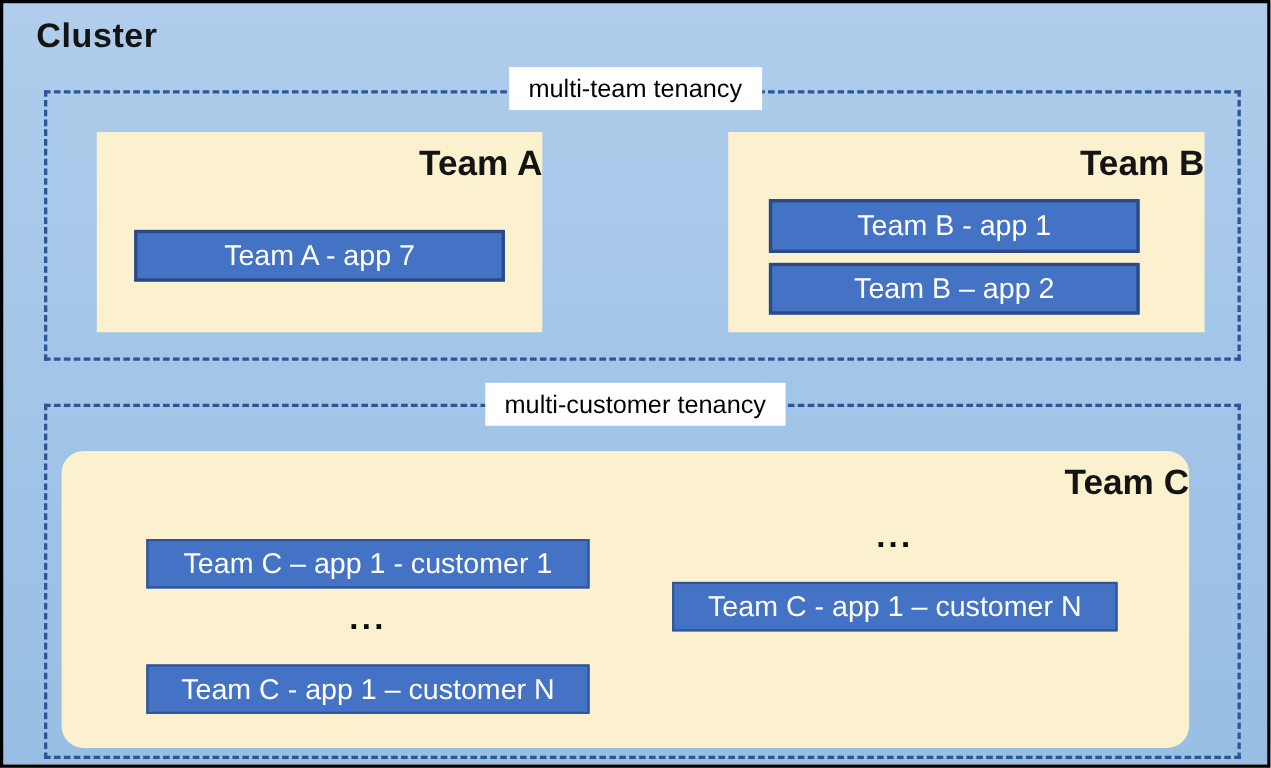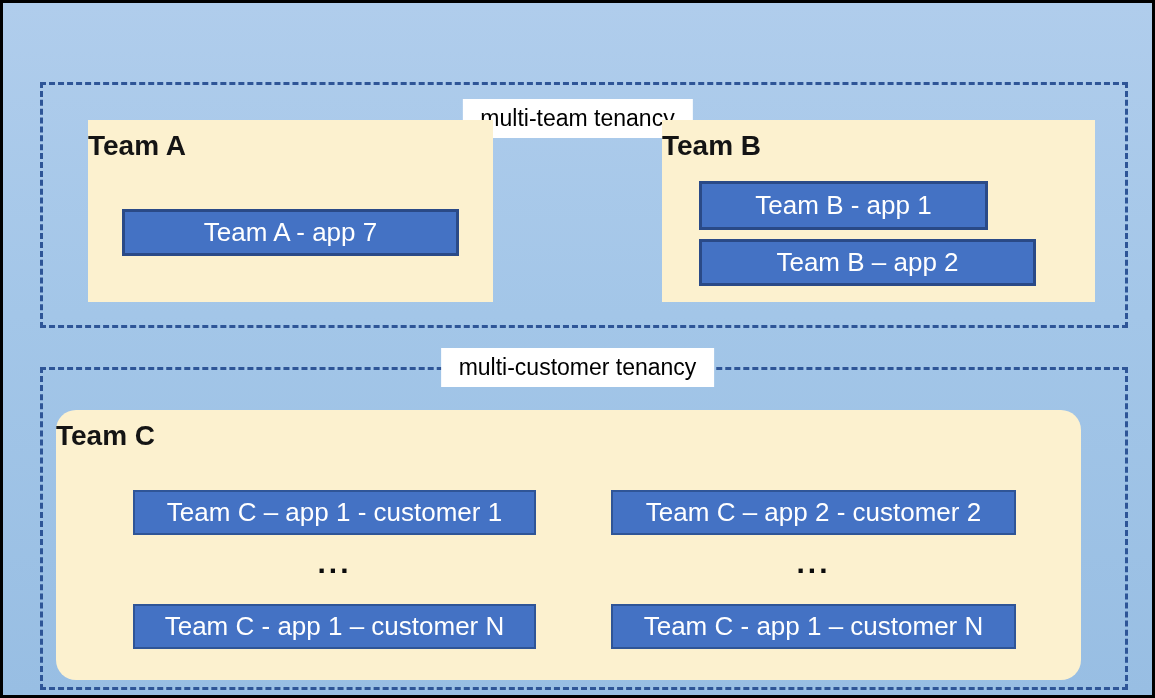--- a/index.html
+++ b/index.html
@@ -22,60 +22,61 @@
     border:3px dashed #2e5597;
   }
   #box-multiteam { left:37px; top:79px; width:1088px; height:246px; }
   #box-multicustomer { left:37px; top:364px; width:1088px; height:323px; }
   .tenancy-label {
     position:absolute; left:50%; transform:translateX(-50%);
     background:#ffffff; color:#000000;
     font-size:23px; line-height:23px; padding:8px 18px;
     white-space:nowrap;
   }
-  #label-multiteam { top:58px;margin-top:38px; }
+  #label-multiteam { top:58px; }
   #label-multicustomer { top:345px; }
   .team {
     position:absolute; background:#fcf1cf;
   }
   #team-a { left:85px;  top:117px; width:405px;  height:182px; }
   #team-b { left:659px; top:117px; width:408px;  height:182px;padding-left:25px; }
   #team-c { left:53px;  top:407px; width:1025px; height:270px;border-radius:20px; }
   .team-title {
     position:absolute; left:0; right:0; top:10px;
-    text-align:left; font-size:28px; font-weight:700; color:#141414;
+    text-align:right; font-size:32px; font-weight:700; color:#141414;
   }
   .app {
     position:absolute; box-sizing:border-box;
     background:#4472c4; color:#ffffff;
     text-align:center; font-size:26px; white-space:nowrap;
   }
   .app-ab { border:3px solid #2a4a87; }
   .app-c  { border:2px solid #2f5597; }
   #app-a1 { left:34px; top:89px;  width:337px; height:47px; line-height:41px; }
-  #app-b1 { left:37px; top:61px;  width:289px; height:49px; line-height:43px; }
+  #app-b1 { left:37px; top:61px;  width:337px; height:49px; line-height:43px; }
   #app-b2 { left:37px; top:119px; width:337px; height:47px; line-height:41px; }
   .c-col { position:absolute; top:63px; }
   #c-col-1 { left:77px;  width:403px; }
   #c-col-2 { left:555px; width:405px; }
   .c-col .app {
     position:relative; left:0; top:0; width:100%;
     height:45px; line-height:41px; margin-bottom:13px;margin-top:17px;
   }
   .dots {
     height:39px; line-height:30px; margin-bottom:0;
     text-align:center; font-size:30px; font-weight:700; color:#0b0b0b;
     letter-spacing:3px;
   }
 </style>
 </head>
 <body>
 
 <div class="cluster">
 
+  <div class="cluster-title">Cluster</div>
 
   <div class="tenancy" id="box-multiteam"></div>
   <div class="tenancy-label" id="label-multiteam">multi-team tenancy</div>
 
   <div class="team" id="team-a">
     <div class="team-title">Team A</div>
     <div class="app app-ab" id="app-a1">Team A - app 7</div>
   </div>
 
   <div class="team" id="team-b">
@@ -90,19 +91,18 @@
   <div class="team" id="team-c">
     <div class="team-title">Team C</div>
 
     <div class="c-col" id="c-col-1">
       <div class="app app-c">Team C – app 1 - customer 1</div>
       <div class="dots">...</div>
       <div class="app app-c">Team C - app 1 – customer N</div>
     </div>
 
     <div class="c-col" id="c-col-2">
-      <div class="app app-c">Team C – app 2 - customer 2</div>
       <div class="dots">...</div>
       <div class="app app-c">Team C - app 1 – customer N</div>
     </div>
   </div>
 
 </div>
 
 </body></html>

